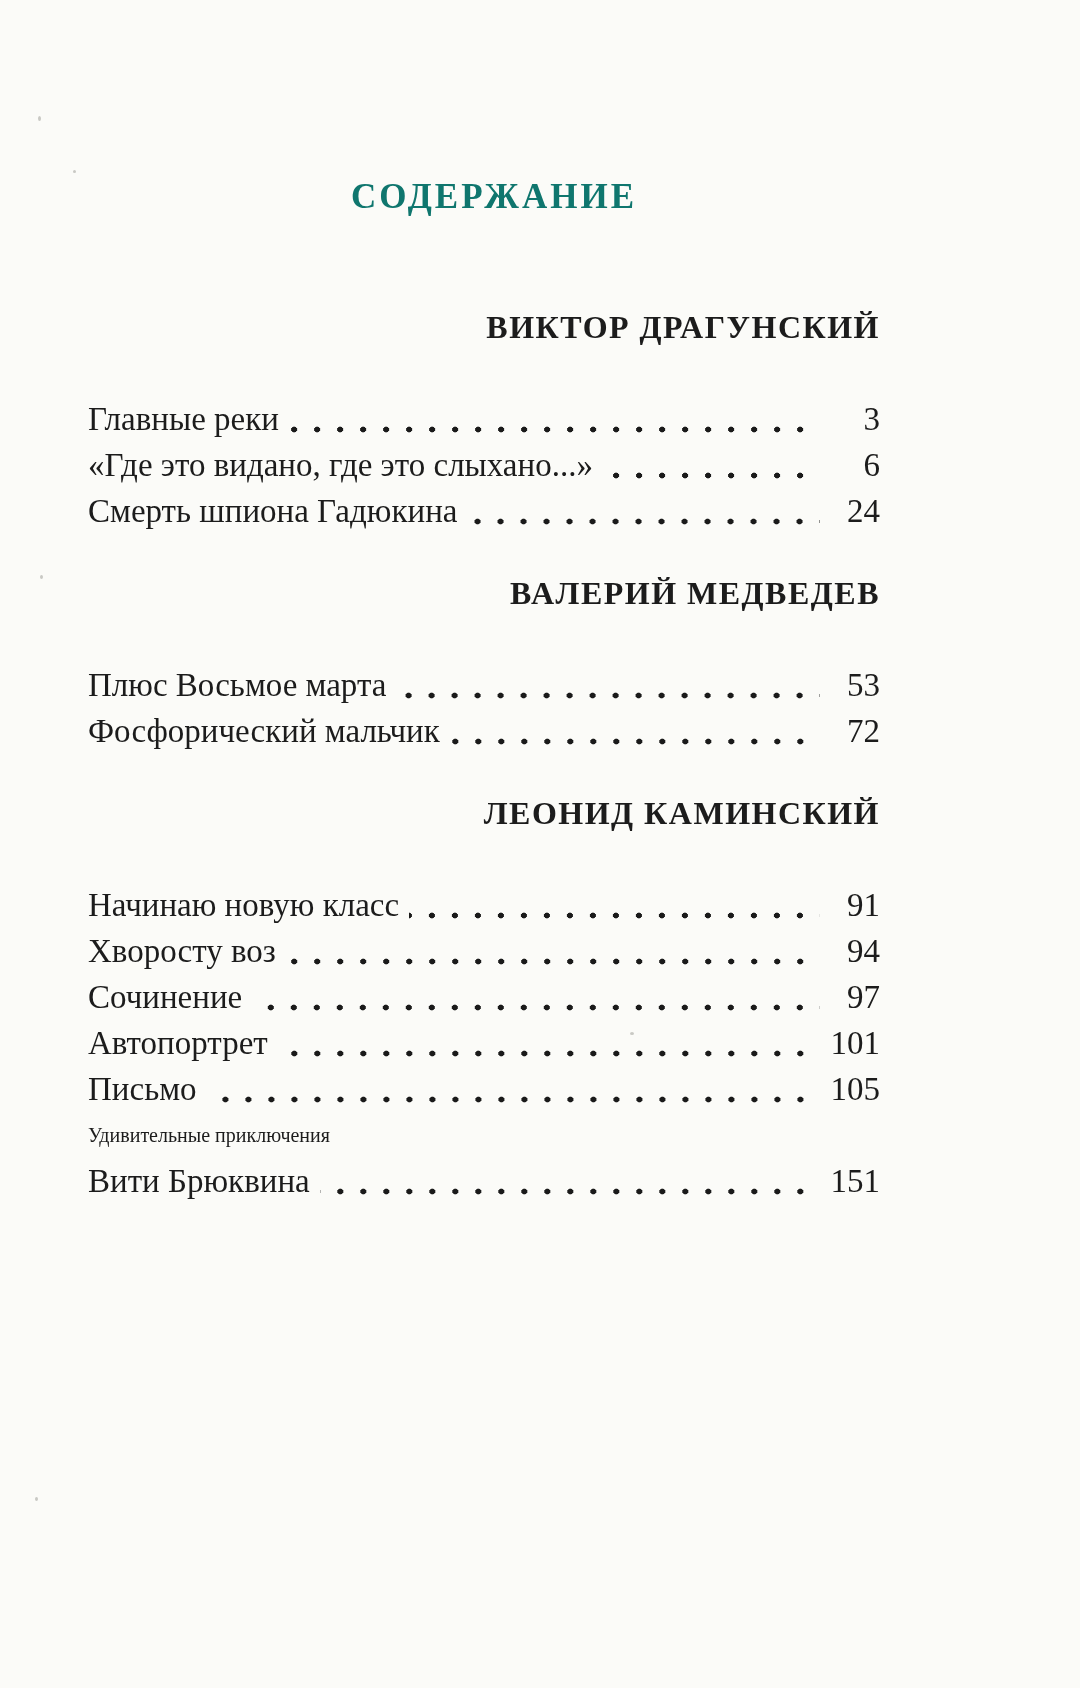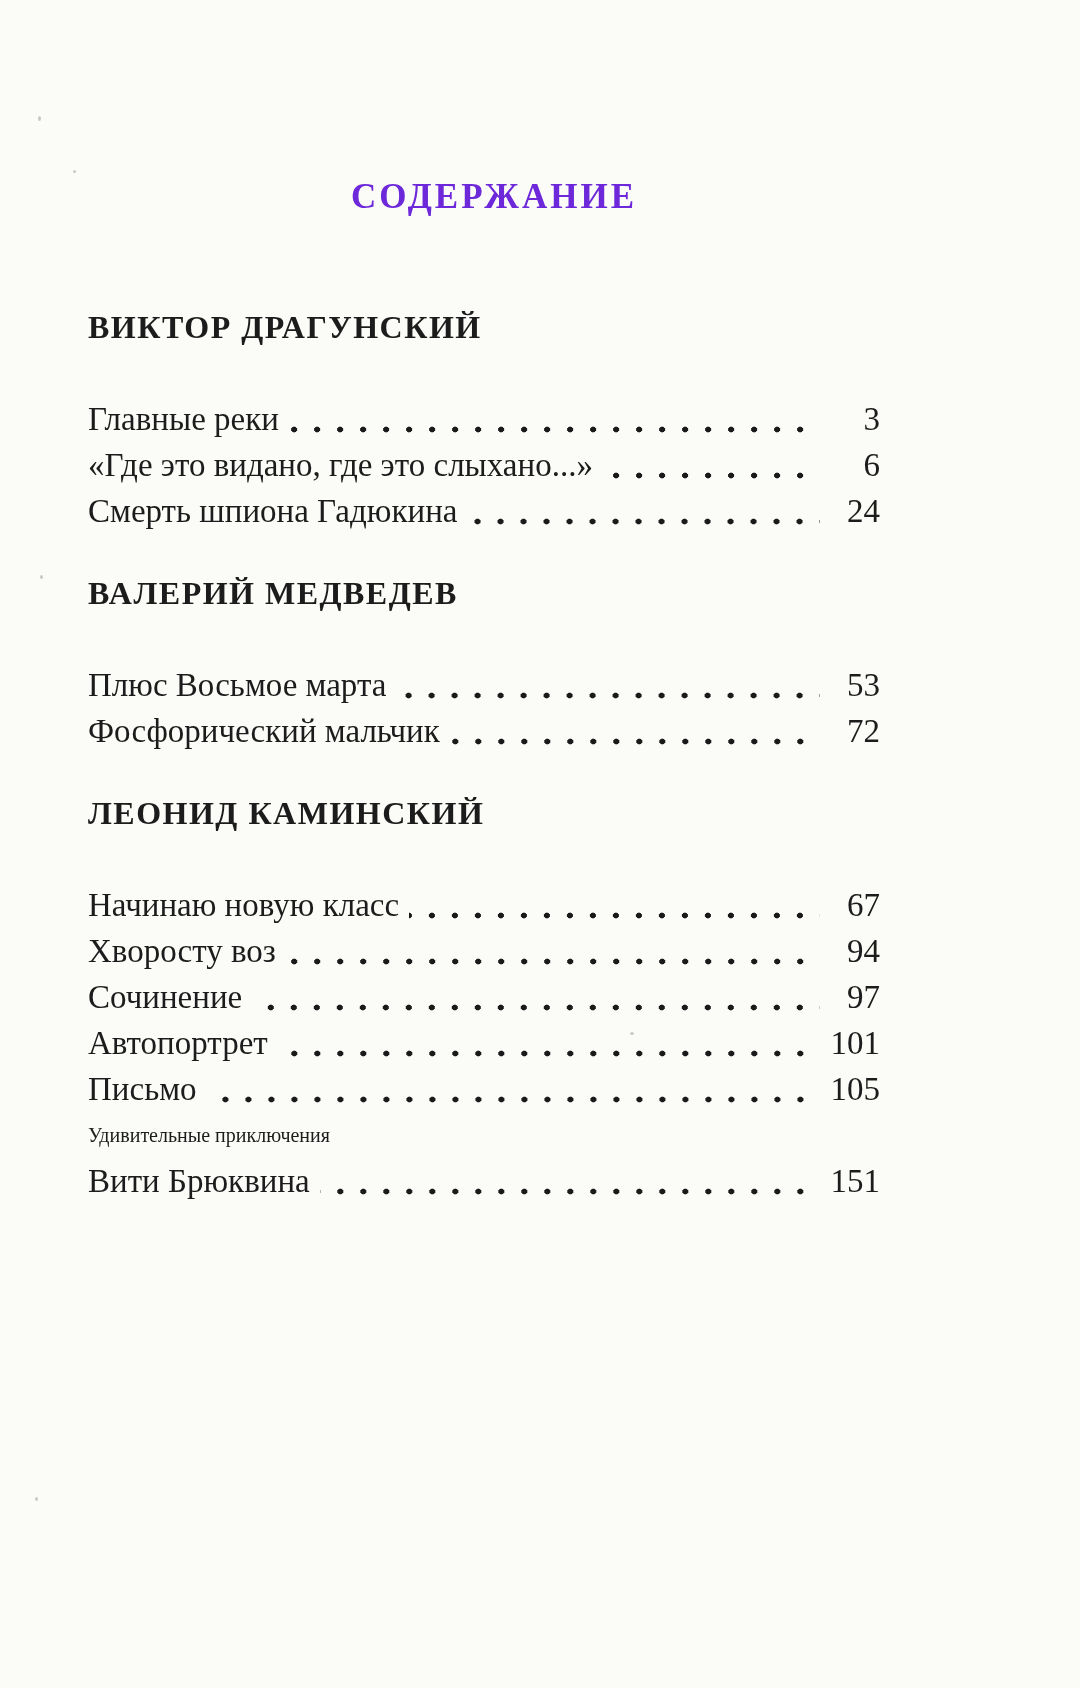--- a/index.html
+++ b/index.html
@@ -25,21 +25,21 @@
     letter-spacing: 3px;
     line-height: 42px;
     width: 792px;
     margin-left: 98px;
   }
   .toc {
     margin-left: 88px;
     width: 792px;
   }
   .section-heading {
-    text-align: left;
+    text-align: right;
     font-size: 32px;
     font-weight: bold;
     letter-spacing: 1.5px;
     line-height: 42px;
     margin: 38px 0 48px 0;
   }
   .section:first-of-type .section-heading {
     margin-top: 88px;
   }
   .row {
@@ -76,21 +76,21 @@
     position: absolute;
     border-radius: 50%;
     background: #c9c9c4;
   }
 </style>
 </head>
 <body>
 
 <div class="page">
 
-  <div class="contents-title" style="color: #6d28d9;">СОДЕРЖАНИЕ</div>
+  <div class="contents-title" style="color: #0f766e;">СОДЕРЖАНИЕ</div>
 
   <div class="toc">
 
     <div class="section">
       <div class="section-heading">ВИКТОР ДРАГУНСКИЙ</div>
       <div class="row">
         <span class="title">Главные реки</span>
         <span class="leader"></span>
         <span class="pagenum">3</span>
       </div>
@@ -119,21 +119,21 @@
         <span class="leader"></span>
         <span class="pagenum">72</span>
       </div>
     </div>
 
     <div class="section">
       <div class="section-heading">ЛЕОНИД КАМИНСКИЙ</div>
       <div class="row">
         <span class="title">Начинаю новую класс</span>
         <span class="leader"></span>
-        <span class="pagenum">67</span>
+        <span class="pagenum">91</span>
       </div>
       <div class="row">
         <span class="title">Хворосту воз</span>
         <span class="leader"></span>
         <span class="pagenum">94</span>
       </div>
       <div class="row">
         <span class="title">Сочинение</span>
         <span class="leader"></span>
         <span class="pagenum">97</span>

